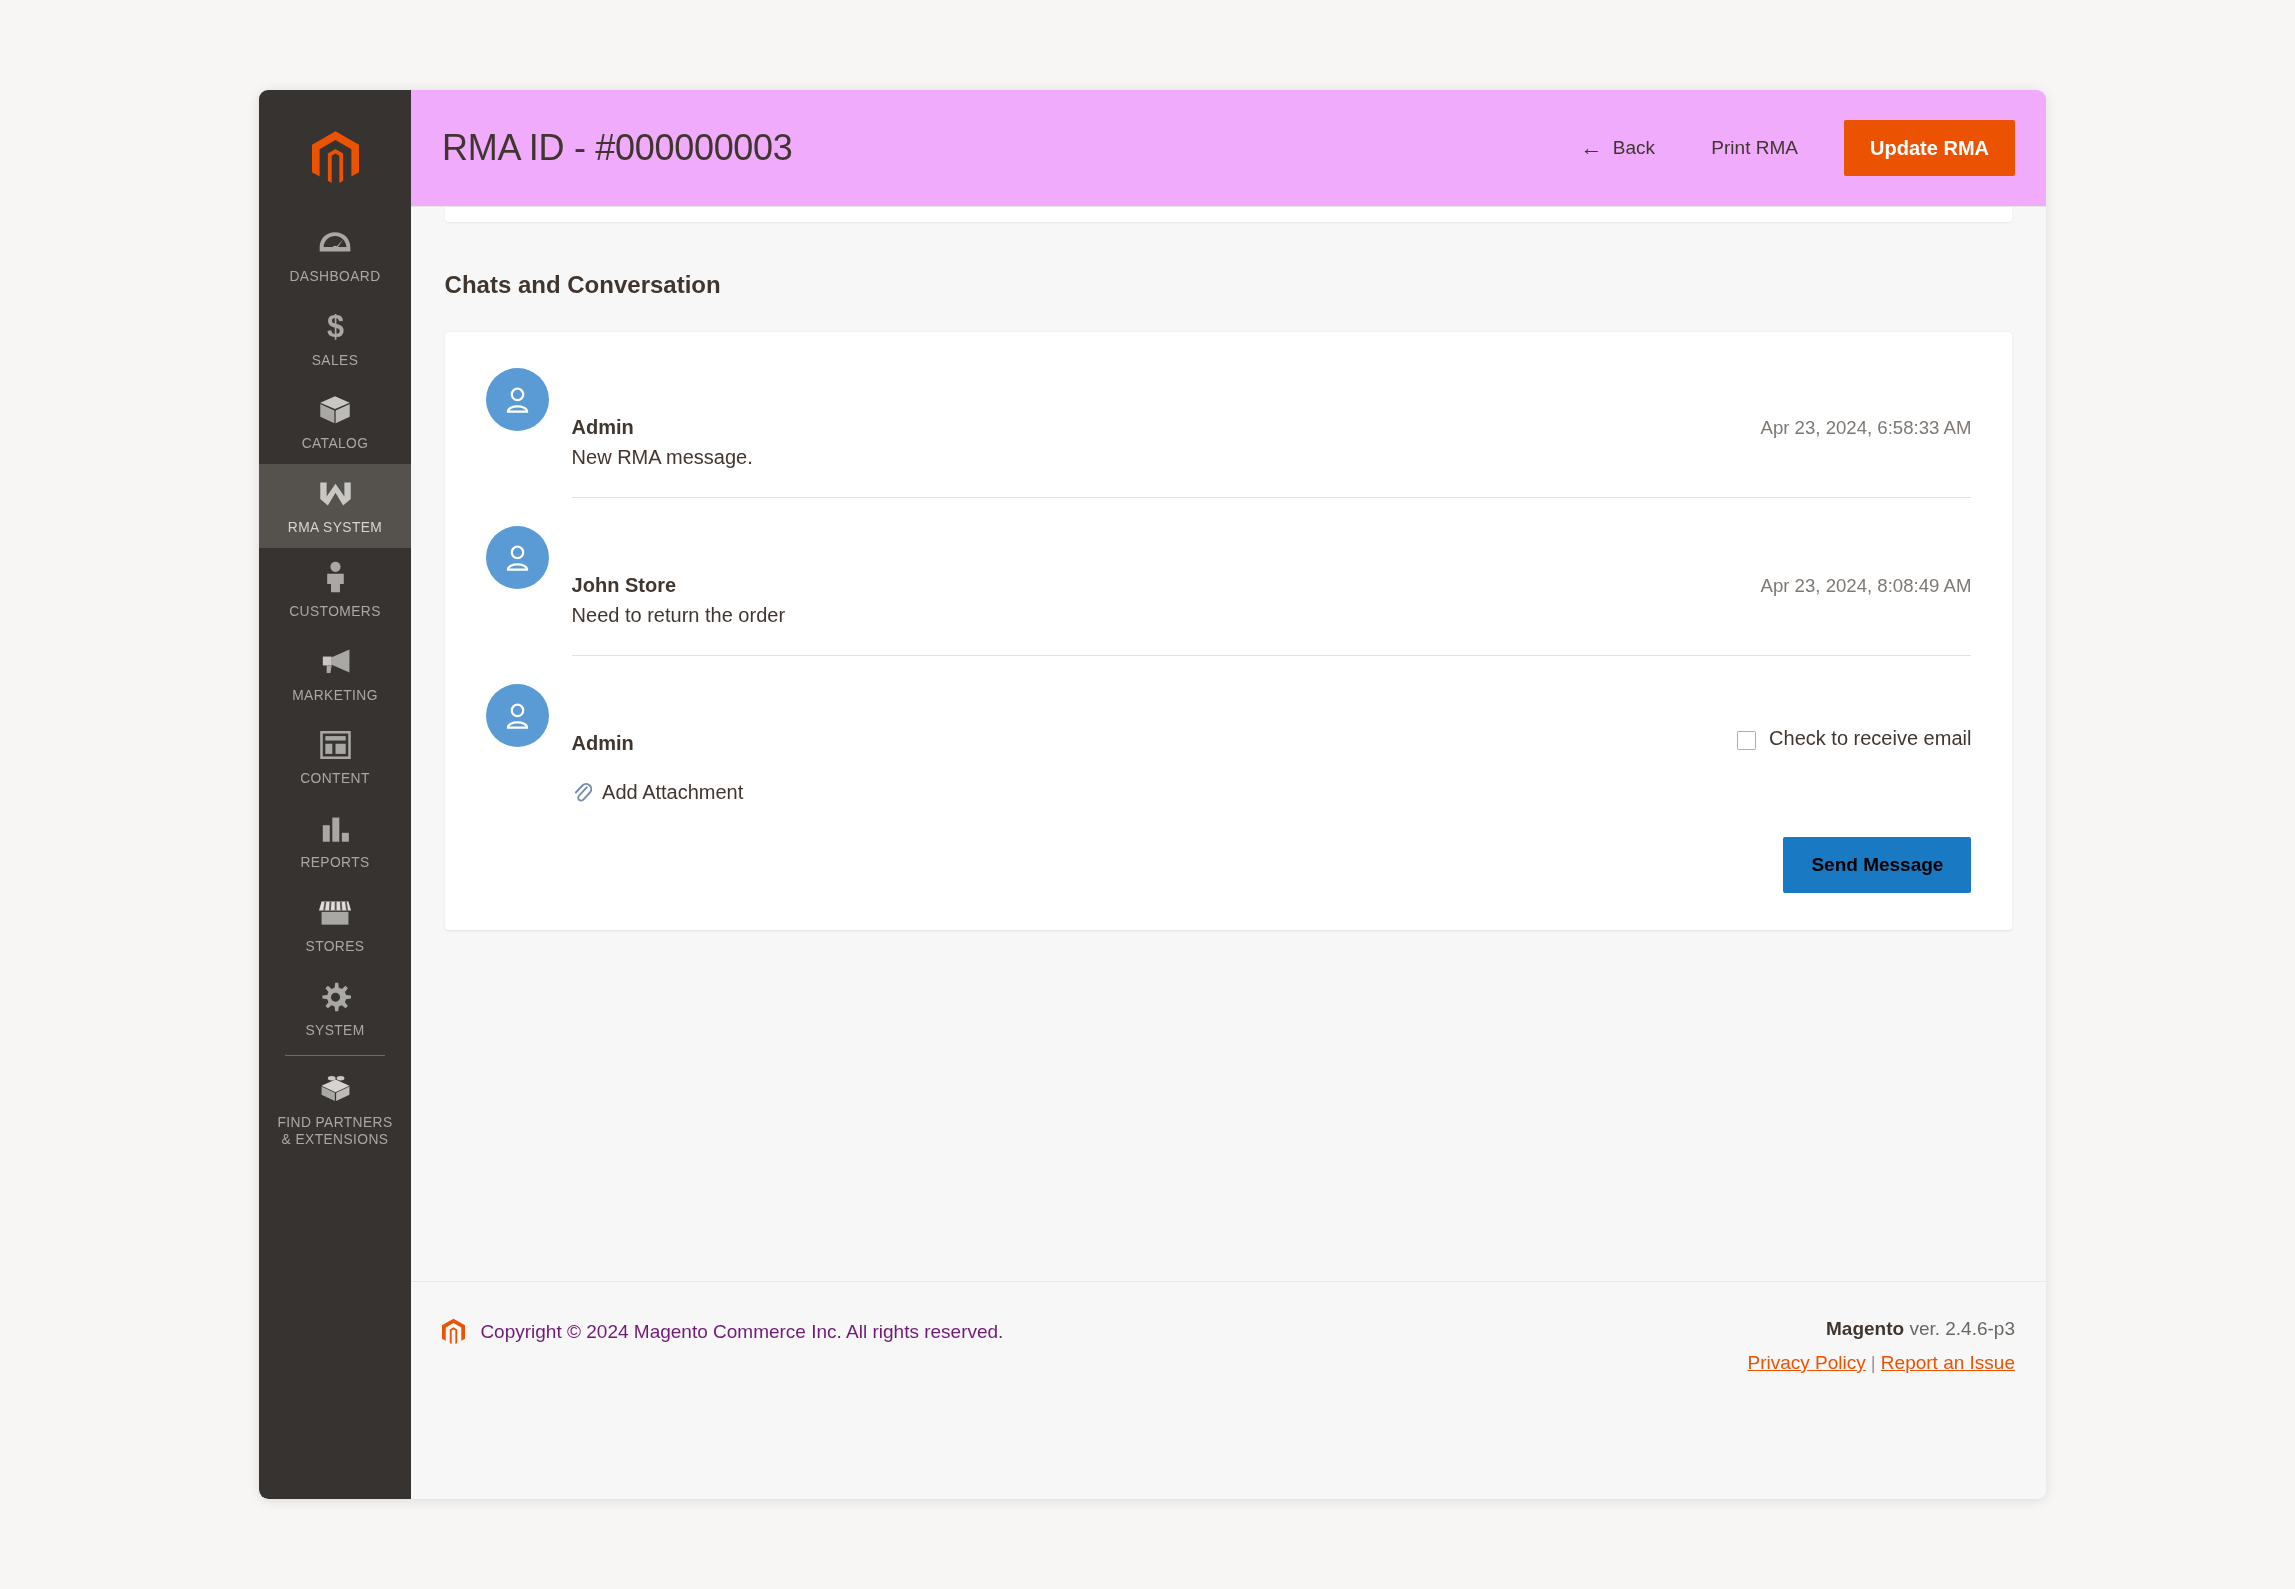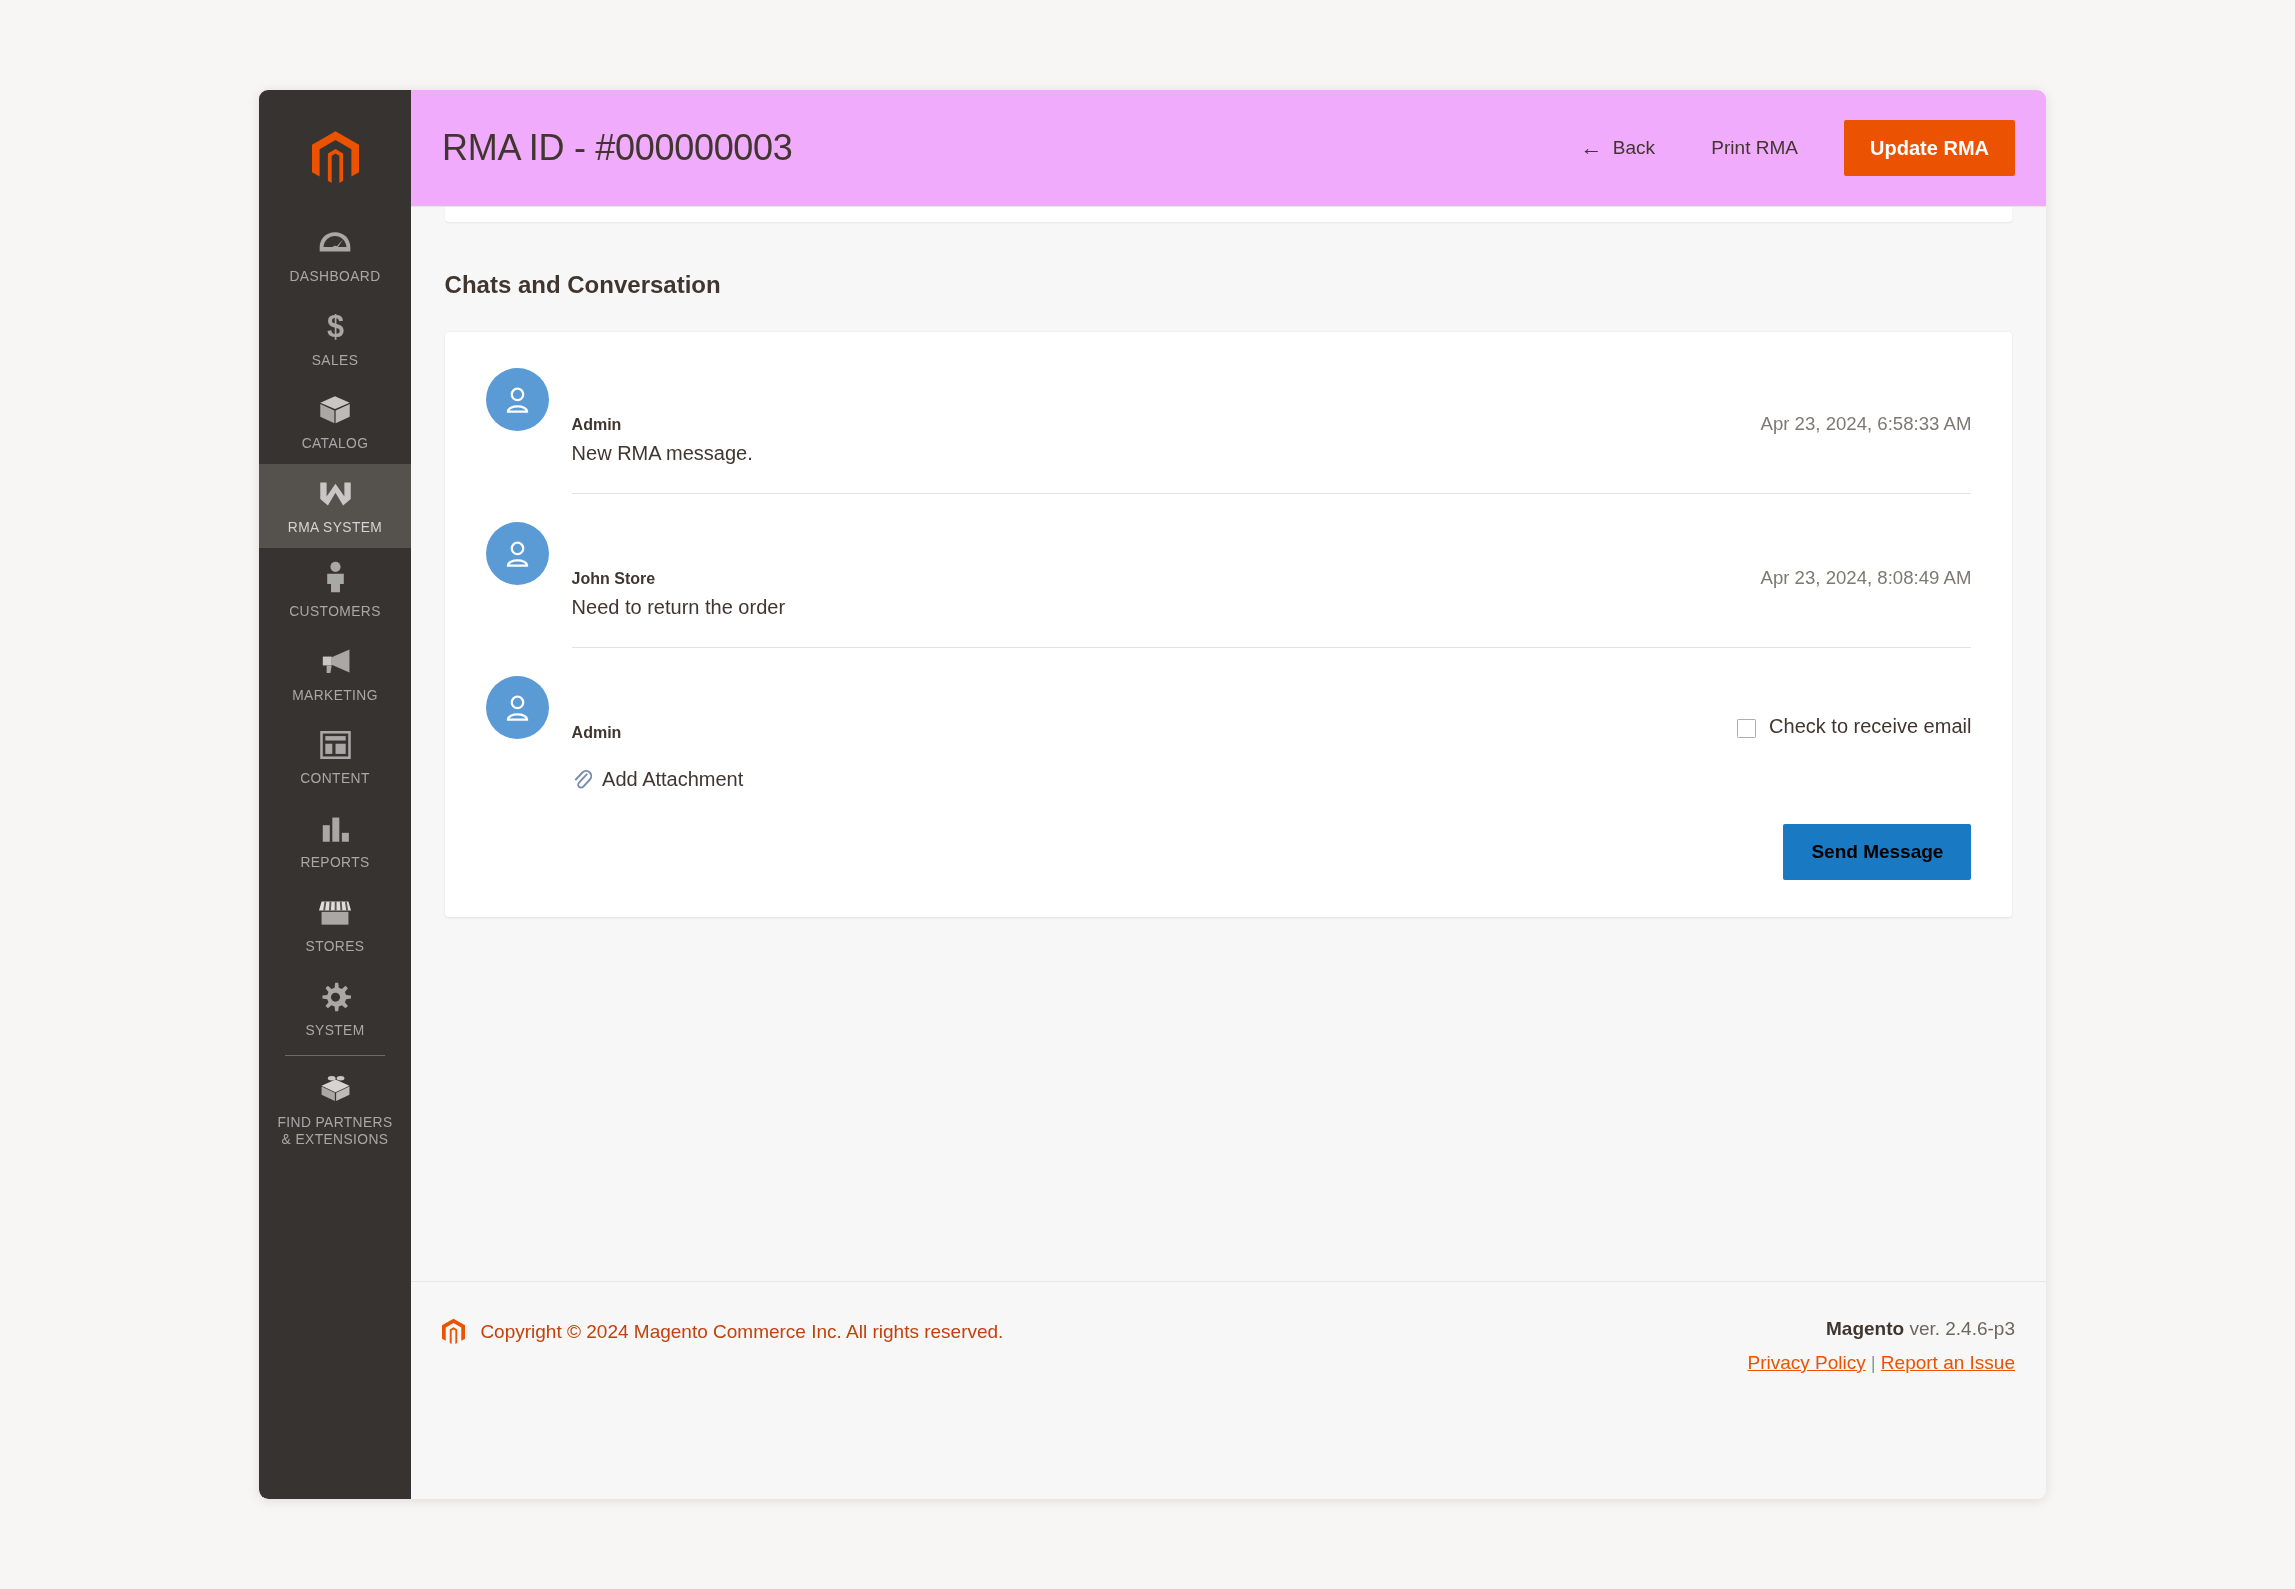--- a/index.html
+++ b/index.html
@@ -141,21 +141,21 @@
     border-radius: 50%;
     background: #5b9bd5;
     display: flex; align-items: center; justify-content: center;
   }
   .msg-body { flex: 1 1 auto; min-width: 0; }
   .msg-head {
     display: flex; align-items: baseline;
     justify-content: space-between;
     gap: 19px;
   }
-  .msg-author { font-size: 16px; font-weight: bold; color: #41362f; margin-top: 48px; }
+  .msg-author { font-size: 20px; font-weight: bold; color: #41362f; margin-top: 48px; }
   .msg-time { font-size: 18.6px; color: #7d7873; white-space: nowrap; }
   .msg-text { font-size: 20px; color: #41362f; margin-top: 7px; }
   .msg-divider { border-top: 0.6px solid #e3e2e0; margin: 28px 0 28px 86px; }
 
   .chk-wrap { display: flex; align-items: flex-end; gap: 13px; cursor: pointer; }
   .chk-box {
     width: 19px; height: 19px;
     border: 1.3px solid #adadad;
     border-radius: 1.3px;
     background: #fff;
@@ -210,21 +210,21 @@
   
   #footer {
     flex: 0 0 auto;
     border-top: 0.6px solid #e8e7e5;
     background: #f7f7f7;
     padding: 36px 31px 31px 31px;
     display: flex; align-items: flex-start;
     min-height: 218px;
   }
   .copy-wrap { display: flex; align-items: center; gap: 15.4px; }
-  .copy-text { font-size: 19px; color: #c2410c; }
+  .copy-text { font-size: 19px; color: #701a75; }
   .footer-right { margin-left: auto; text-align: right; }
   .ver-line { font-size: 19px; color: #6b6763; }
   .ver-line b { color: #41362f; }
   .links-line { margin-top: 11.5px; font-size: 19px; }
   .links-line a { color: #eb5202; text-decoration: underline; cursor: pointer; }
   .links-line span.sep { color: #9a9692; margin: 0 5.1px; text-decoration: none; }
 </style>
 </head>
 <body>
 

